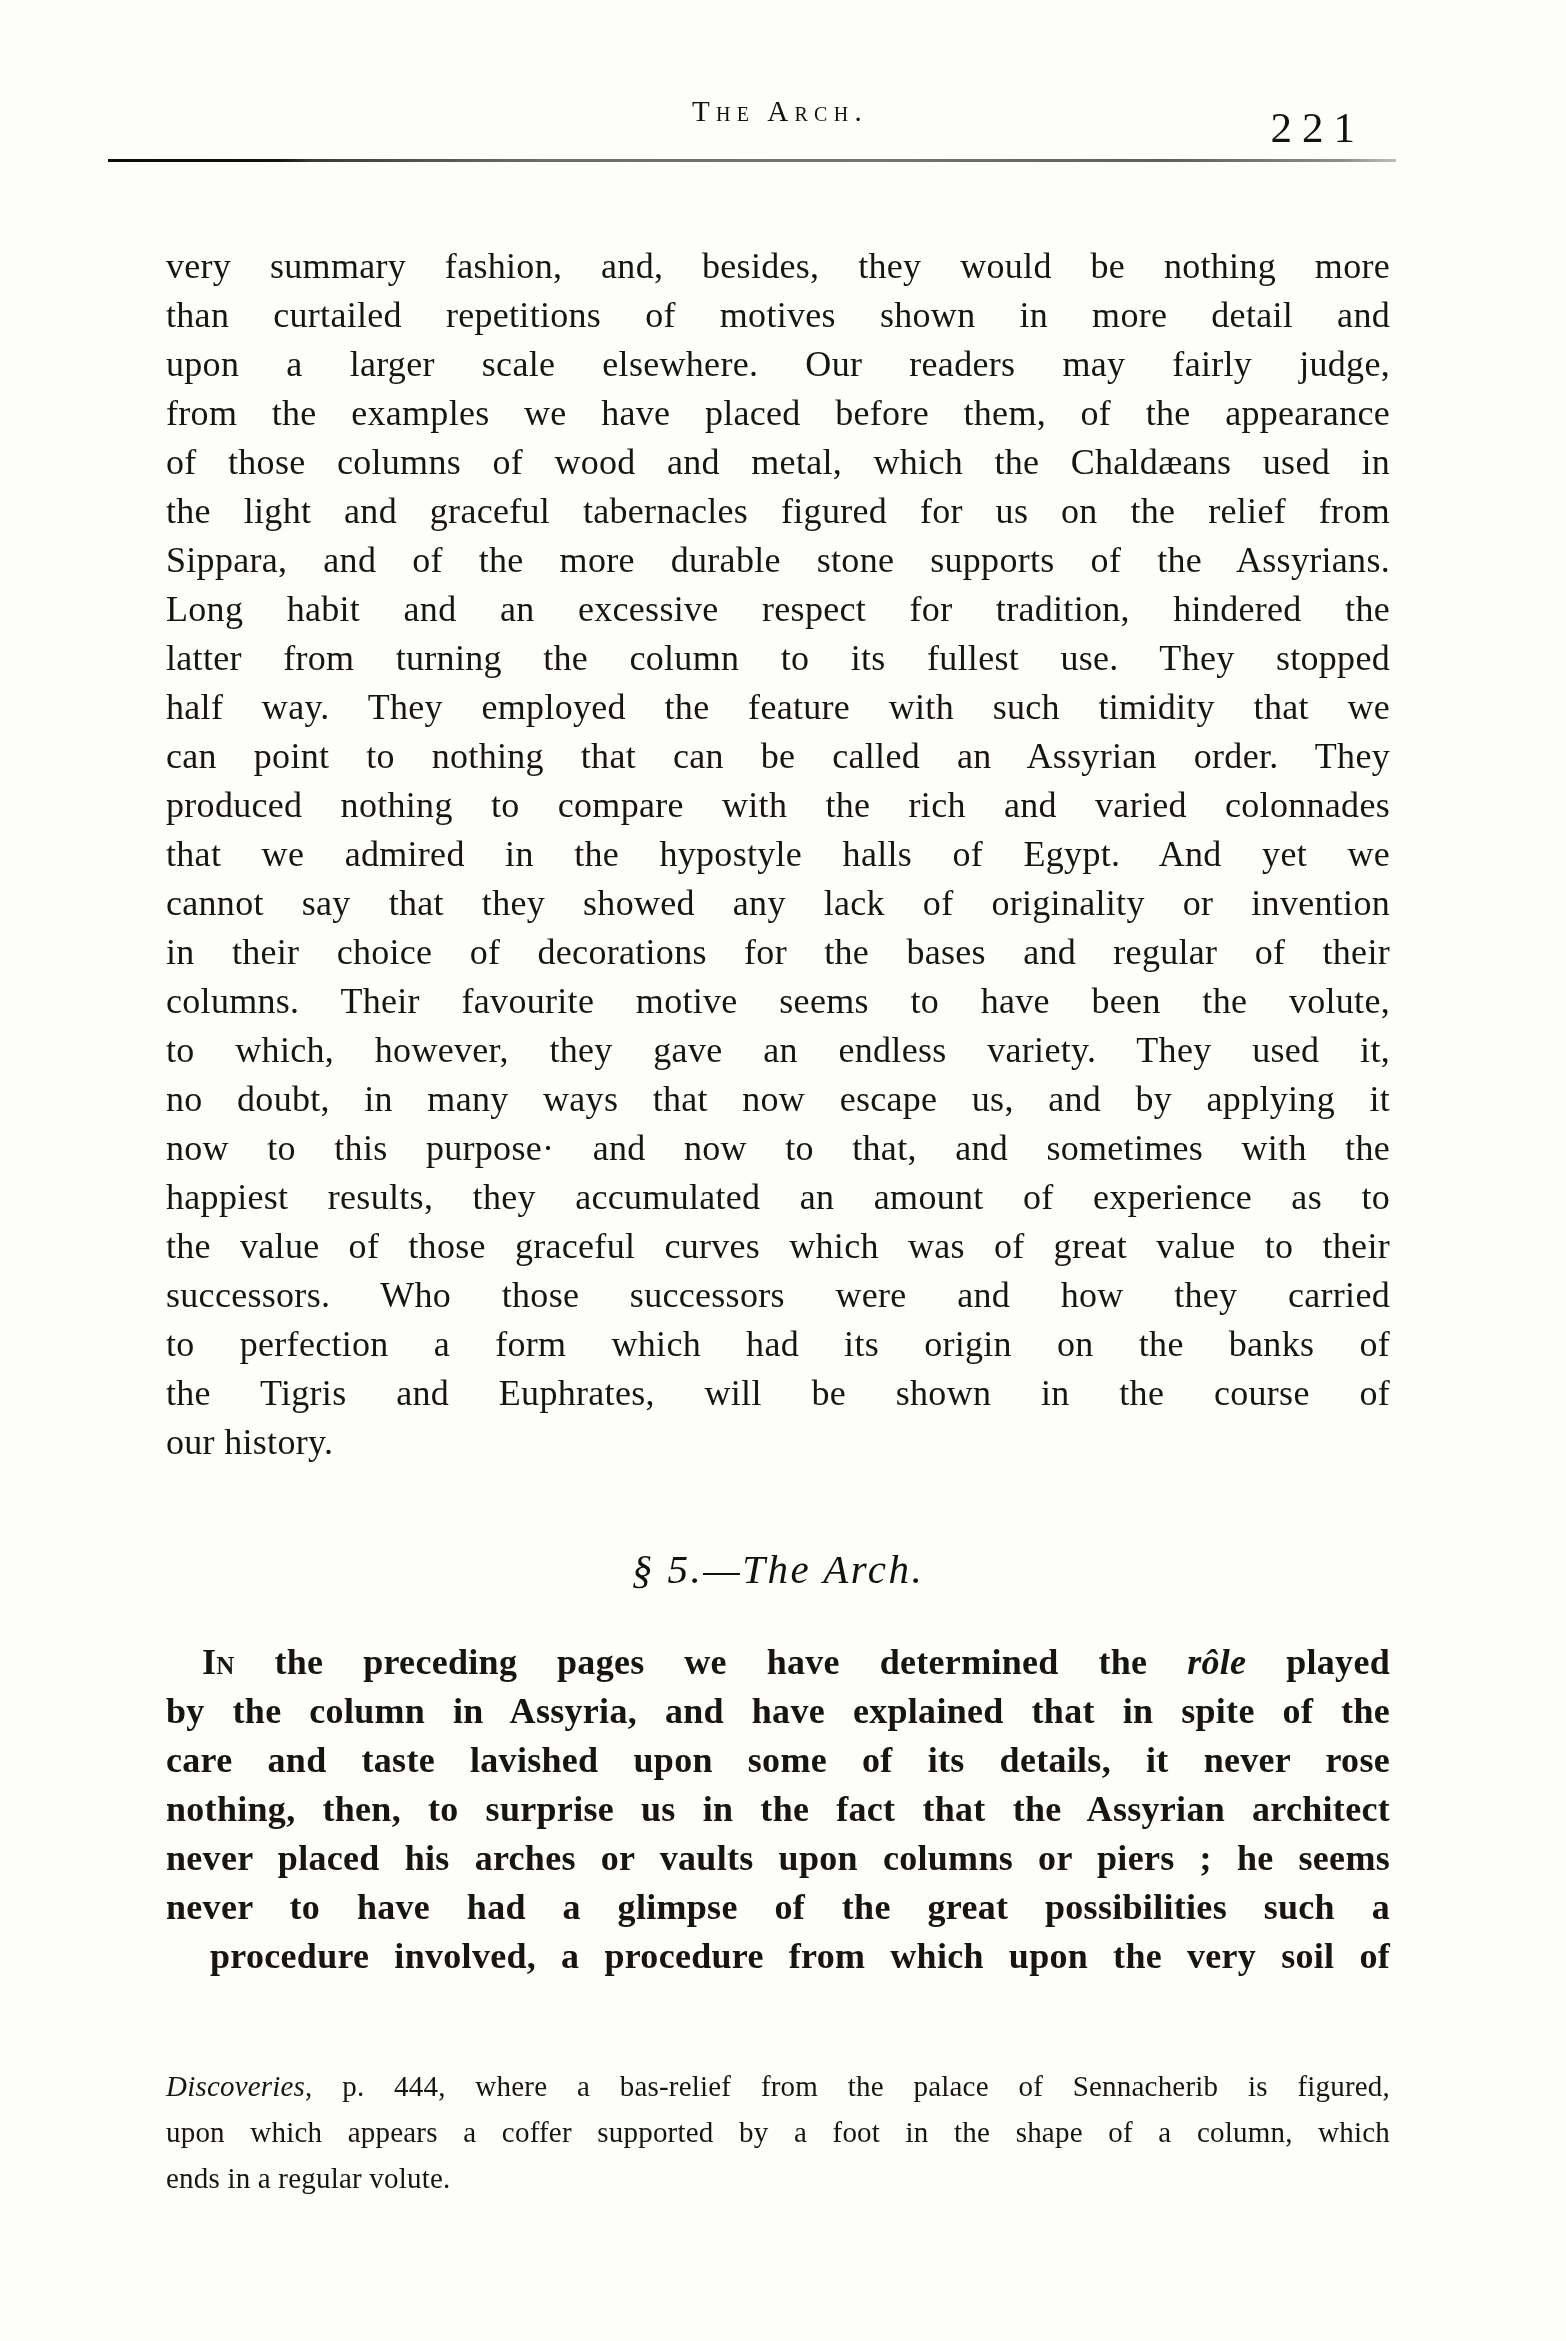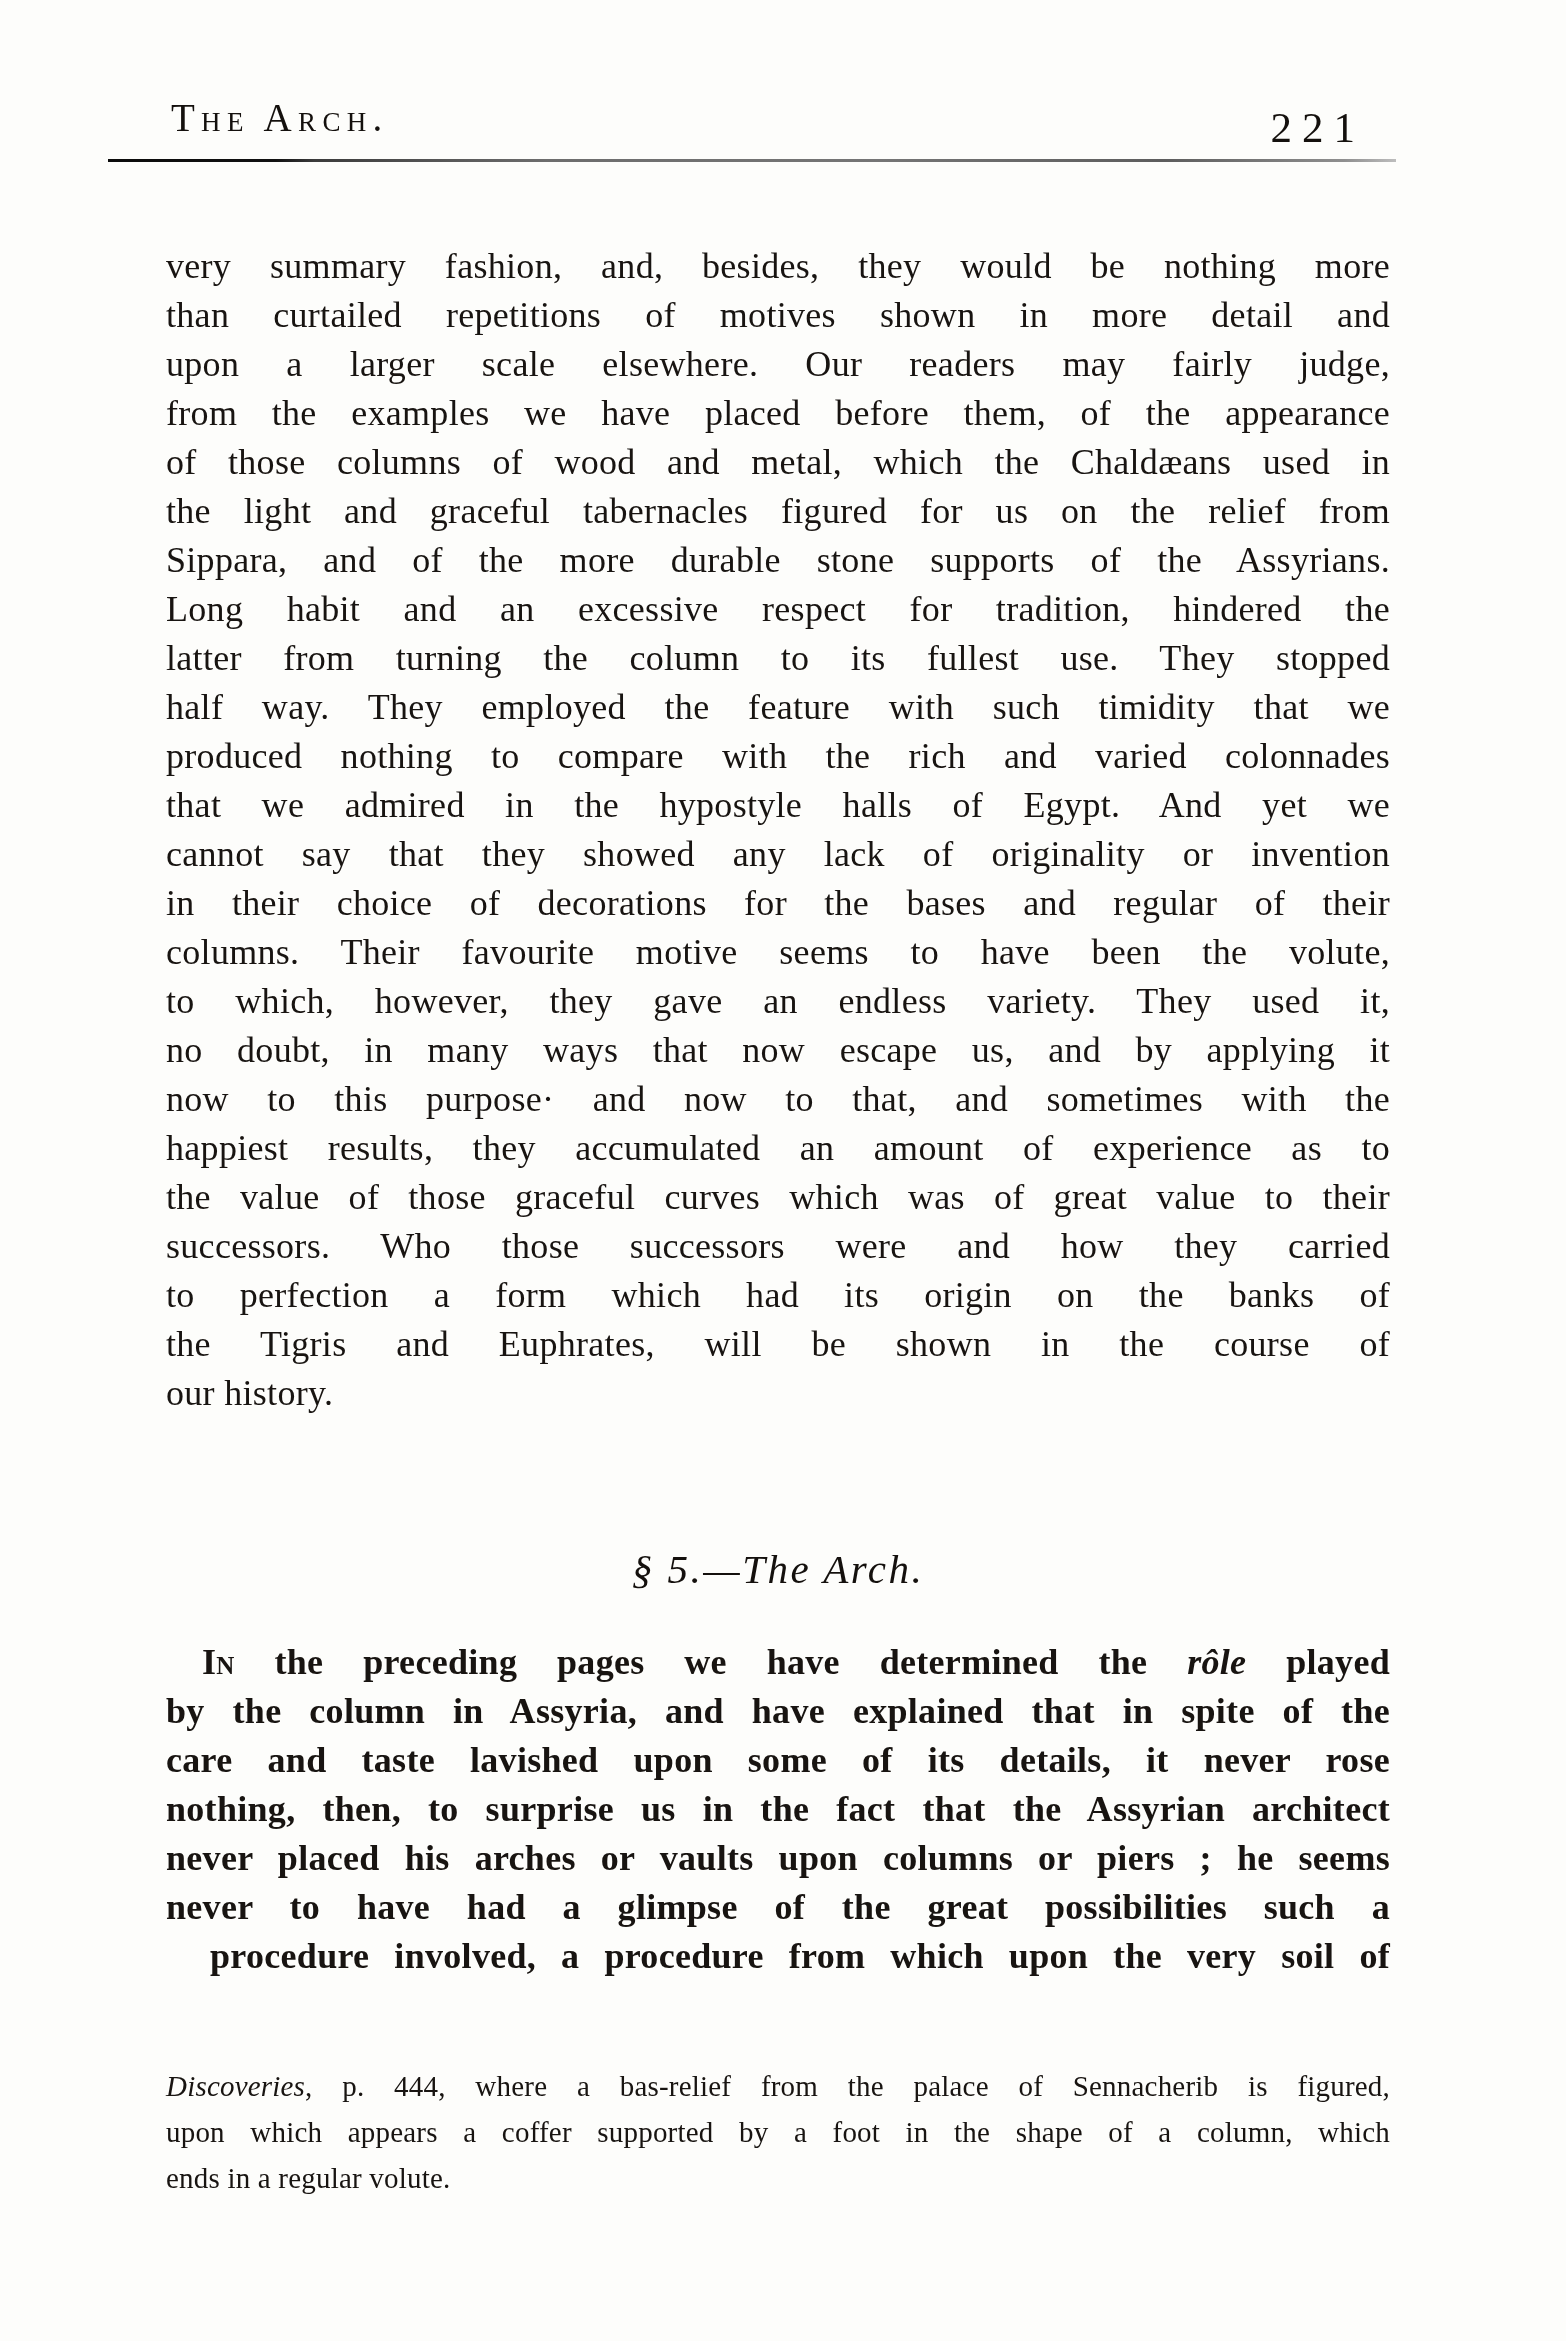--- a/index.html
+++ b/index.html
@@ -7,23 +7,23 @@
     position:relative;
     width:1567px;height:2342px;
     background:#fdfdfb;
     color:#181411;
     font-family:"Liberation Serif","DejaVu Serif",serif;
     overflow:hidden;
   }
   
   .running-title{
     position:absolute;top:95px;left:171px;width:1218px;
-    text-align:left;
+    text-align:center;
     font-variant:small-caps;
-    font-size:39px;letter-spacing:6.3px;
+    font-size:29px;letter-spacing:6.3px;
     color:#14100d;
   }
   .page-number{
     position:absolute;top:103px;right:202px;
     font-size:43px;letter-spacing:10px;
     color:#14100d;
   }
   .head-rule{
     position:absolute;top:159px;left:108px;width:1288px;height:3.2px;
     background:linear-gradient(to right,
@@ -75,20 +75,21 @@
       <div class="line">very summary fashion, and, besides, they would be nothing more</div>
       <div class="line">than curtailed repetitions of motives shown in more detail and</div>
       <div class="line">upon a larger scale elsewhere. Our readers may fairly judge,</div>
       <div class="line">from the examples we have placed before them, of the appearance</div>
       <div class="line">of those columns of wood and metal, which the Chaldæans used in</div>
       <div class="line">the light and graceful tabernacles figured for us on the relief from</div>
       <div class="line">Sippara, and of the more durable stone supports of the Assyrians.</div>
       <div class="line">Long habit and an excessive respect for tradition, hindered the</div>
       <div class="line">latter from turning the column to its fullest use. They stopped</div>
       <div class="line">half way. They employed the feature with such timidity that we</div>
+      <div class="line">can point to nothing that can be called an Assyrian order. They</div>
       <div class="line">produced nothing to compare with the rich and varied colonnades</div>
       <div class="line">that we admired in the hypostyle halls of Egypt. And yet we</div>
       <div class="line">cannot say that they showed any lack of originality or invention</div>
       <div class="line">in their choice of decorations for the bases and regular of their</div>
       <div class="line">columns. Their favourite motive seems to have been the volute,</div>
       <div class="line">to which, however, they gave an endless variety. They used it,</div>
       <div class="line">no doubt, in many ways that now escape us, and by applying it</div>
       <div class="line">now to this purpose· and now to that, and sometimes with the</div>
       <div class="line">happiest results, they accumulated an amount of experience as to</div>
       <div class="line">the value of those graceful curves which was of great value to their</div>

